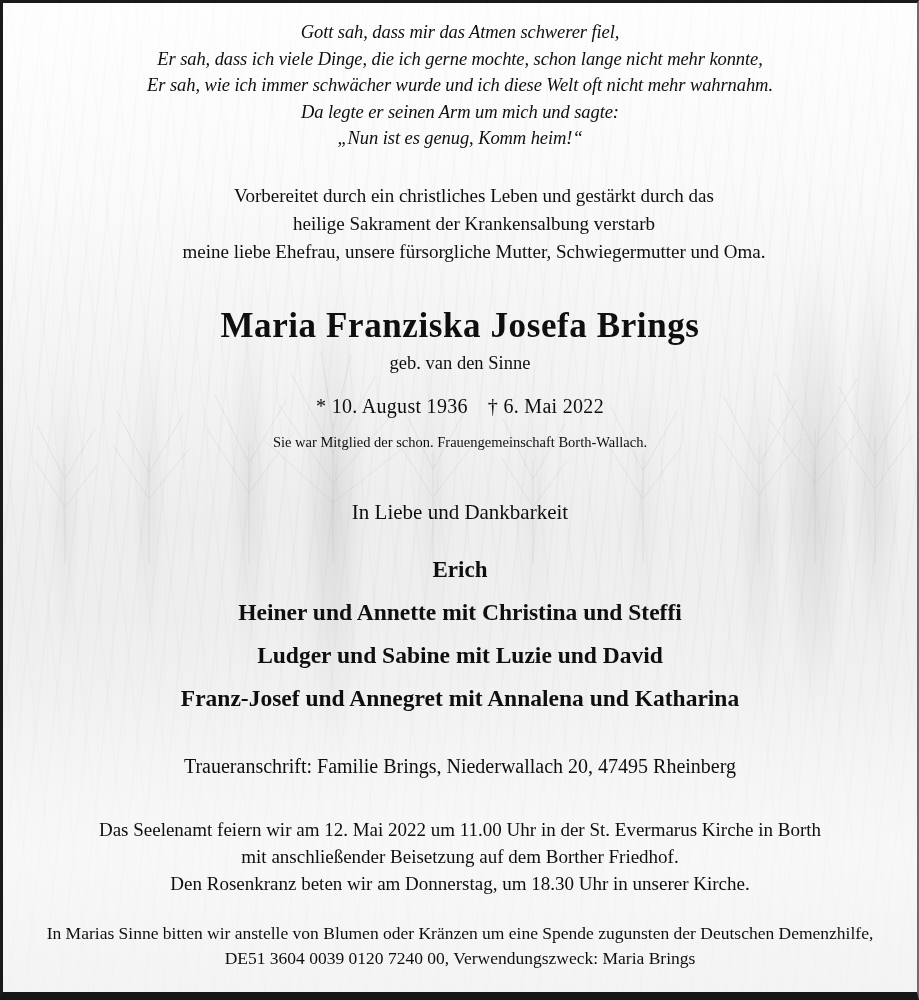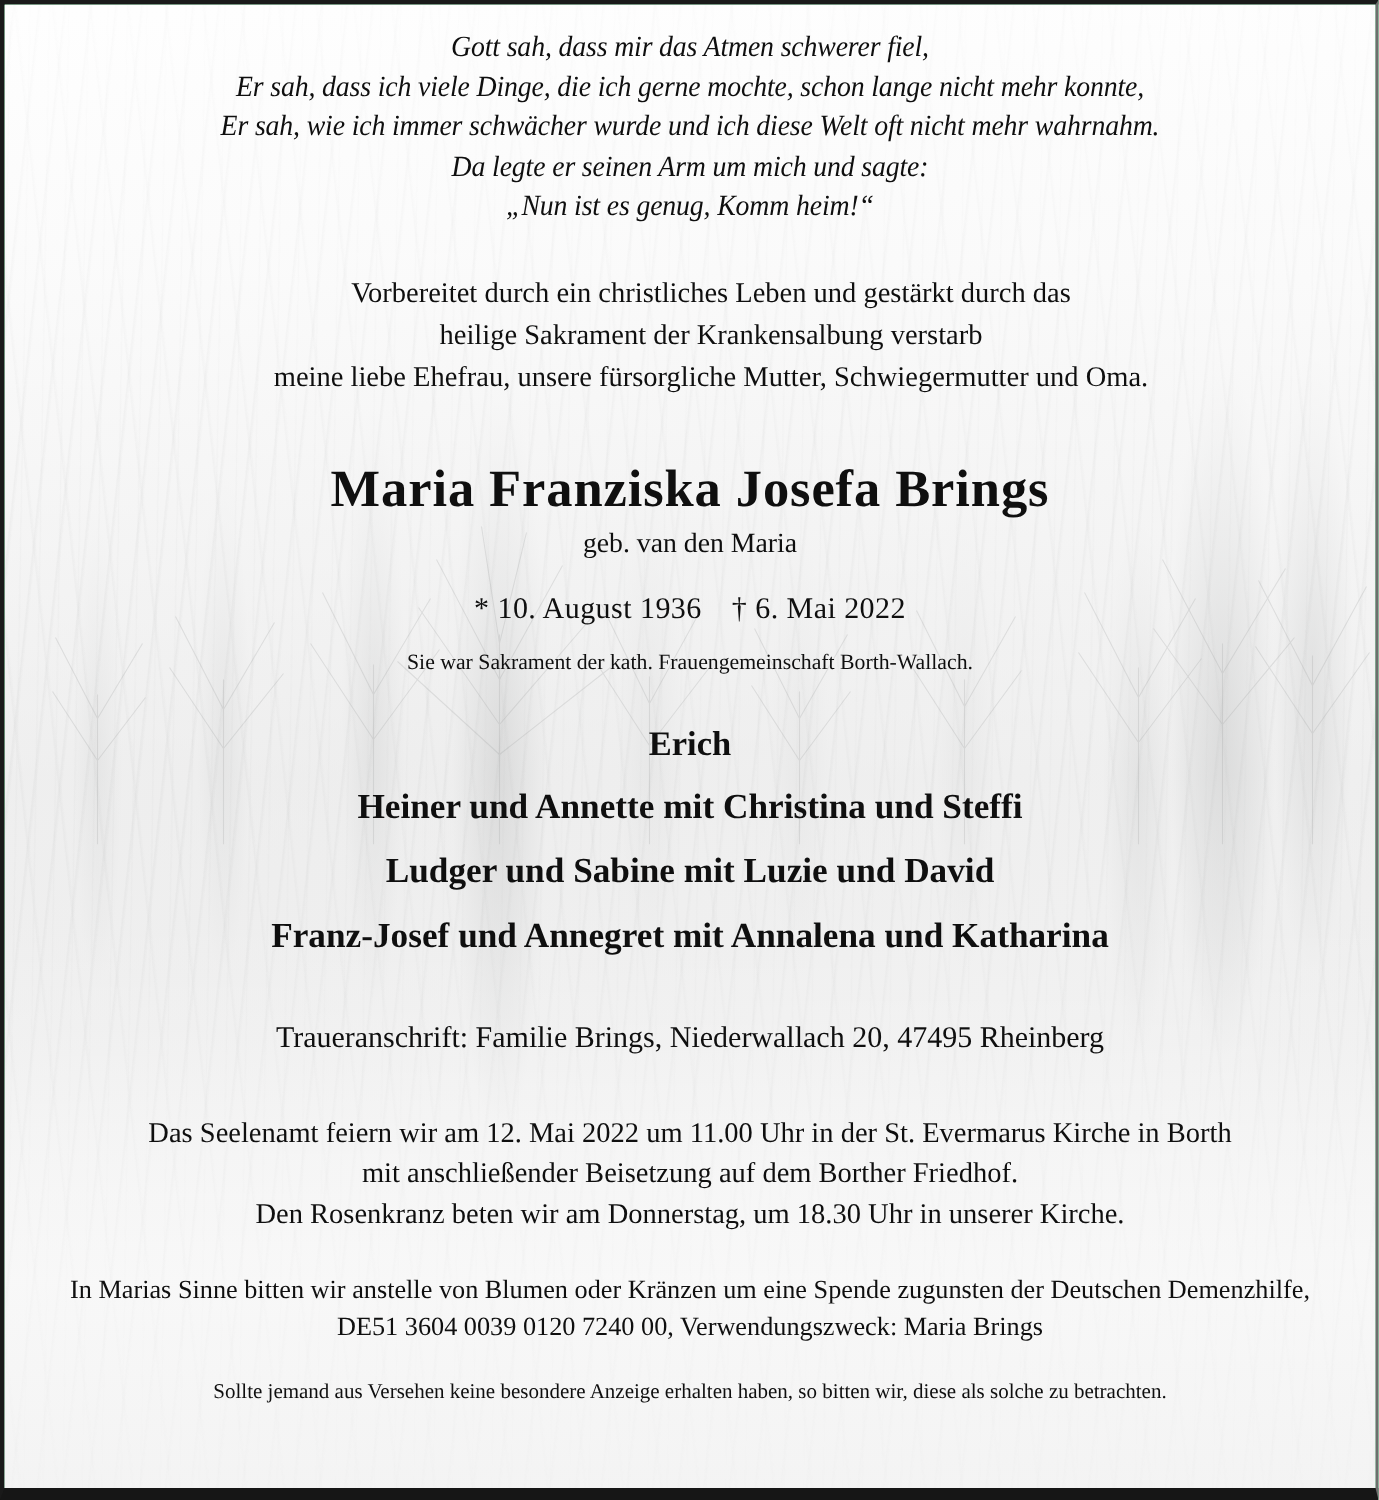--- a/index.html
+++ b/index.html
@@ -5,21 +5,21 @@
   html, body {
     margin: 0;
     padding: 0;
     background: #ffffff;
   }
   #card {
     position: relative;
     width: 919px;
     height: 1000px;
     overflow: hidden;
-    background: #15803d;
+    background: #fde047;
     box-sizing: border-box;
     border-top: 3px solid #1a1a1a;
     border-left: 3px solid #1a1a1a;
     border-right: 2px solid #6e6e6e;
     border-bottom: 8px solid #161616;
     font-family: "Liberation Serif", "DejaVu Serif", serif;
     color: #0f0f0f;
   }
 
   
@@ -226,25 +226,26 @@
     </div>
 
     <div class="intro">
       <div class="intro-line">Vorbereitet durch ein christliches Leben und gestärkt durch das</div>
       <div class="intro-line">heilige Sakrament der Krankensalbung verstarb</div>
       <div class="intro-line">meine liebe Ehefrau, unsere fürsorgliche Mutter, Schwiegermutter und Oma.</div>
     </div>
 
     <div class="name-block">
       <div class="deceased-name">Maria Franziska Josefa Brings</div>
-      <div class="maiden-name">geb. van den Maria</div>
+      <div class="maiden-name">geb. van den Sinne</div>
       <div class="dates"><span>*</span> <span>10. August 1936</span><span class="gap"></span><span>†</span> <span>6. Mai 2022</span></div>
-      <div class="membership">Sie war Sakrament der kath. Frauengemeinschaft Borth-Wallach.</div>
-    </div>
-
+      <div class="membership">Sie war Mitglied der schon. Frauengemeinschaft Borth-Wallach.</div>
+    </div>
+
+    <div class="dedication">In Liebe und Dankbarkeit</div>
 
     <div class="survivors">
       <div class="survivor-line first">Erich</div>
       <div class="survivor-line">Heiner und Annette mit Christina und Steffi</div>
       <div class="survivor-line">Ludger und Sabine mit Luzie und David</div>
       <div class="survivor-line">Franz-Josef und Annegret mit Annalena und Katharina</div>
     </div>
 
     <div class="address">Traueranschrift: Familie Brings, Niederwallach 20, 47495 Rheinberg</div>
 

